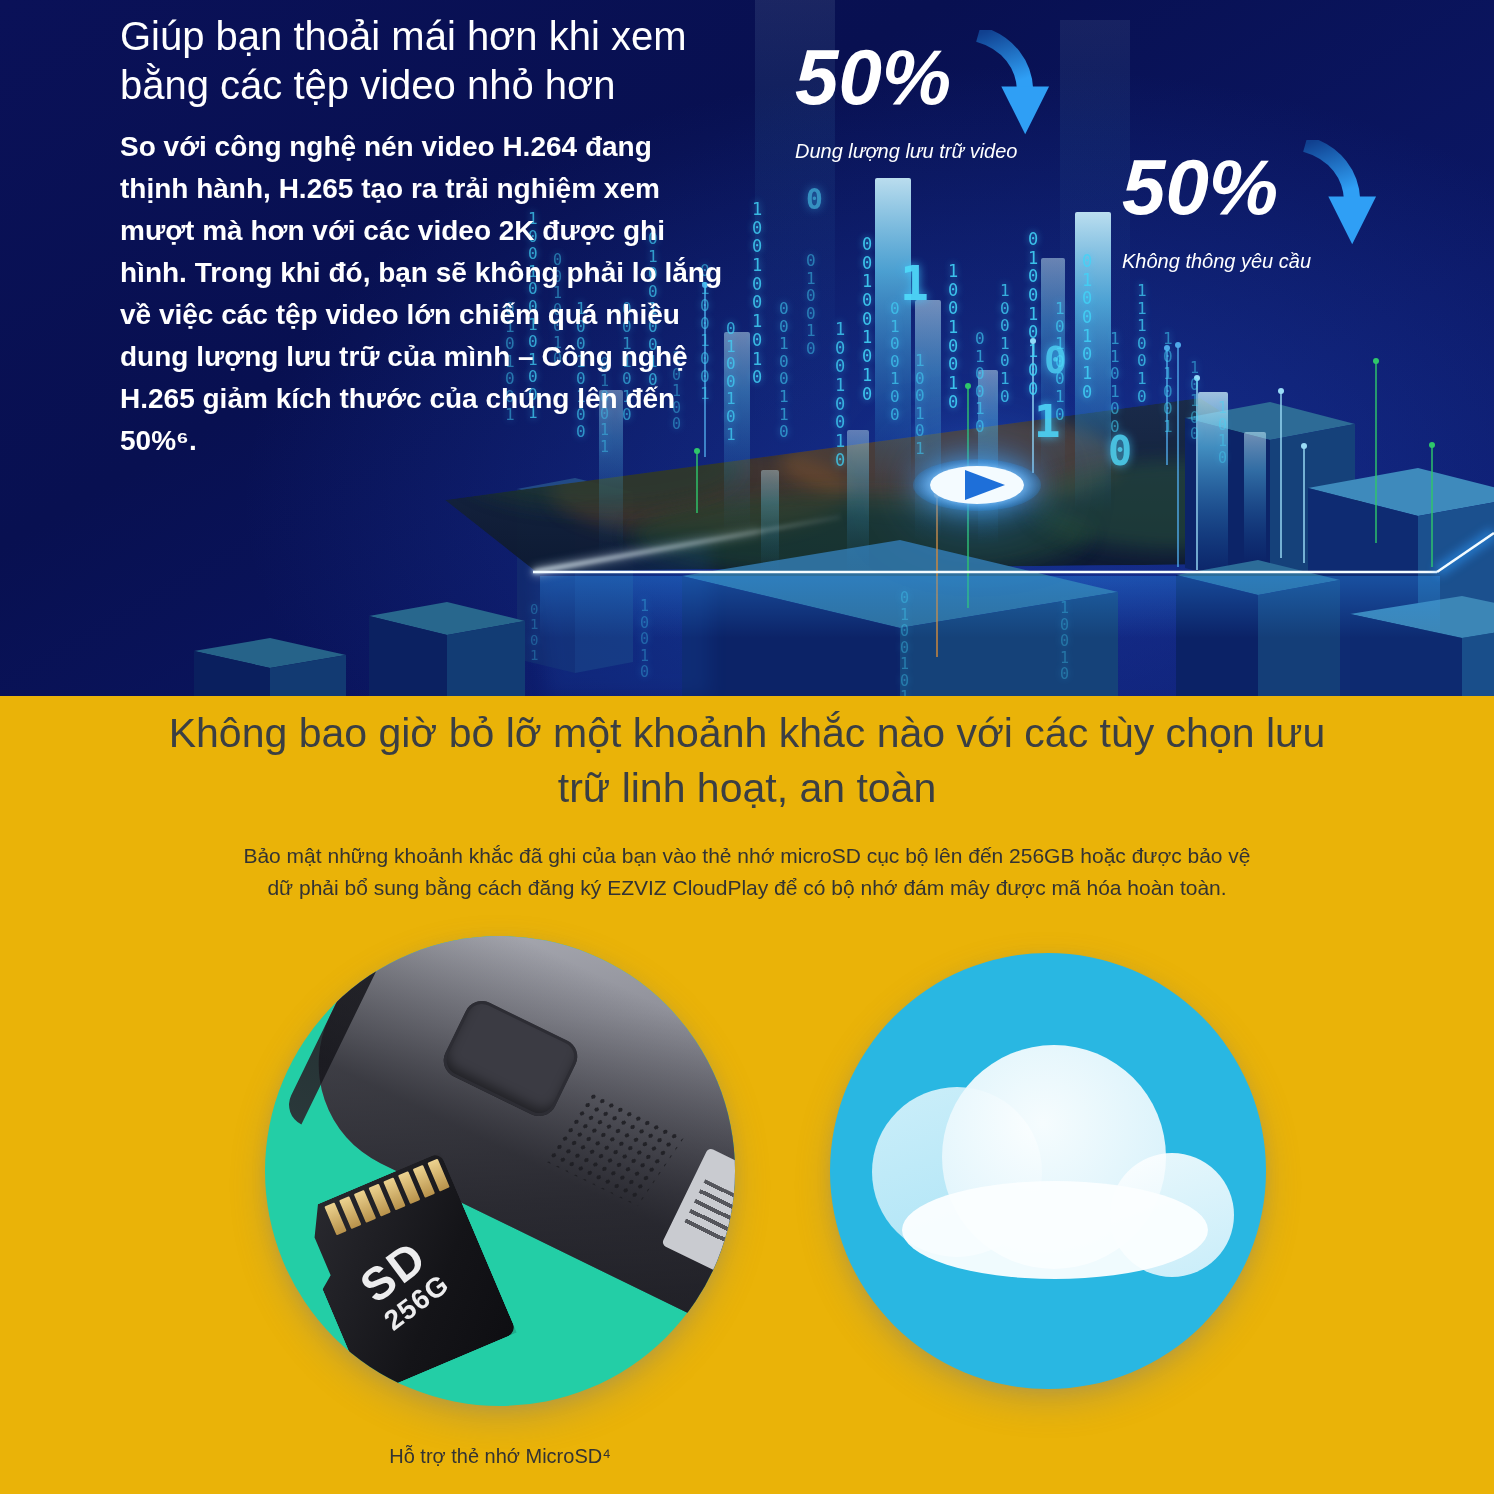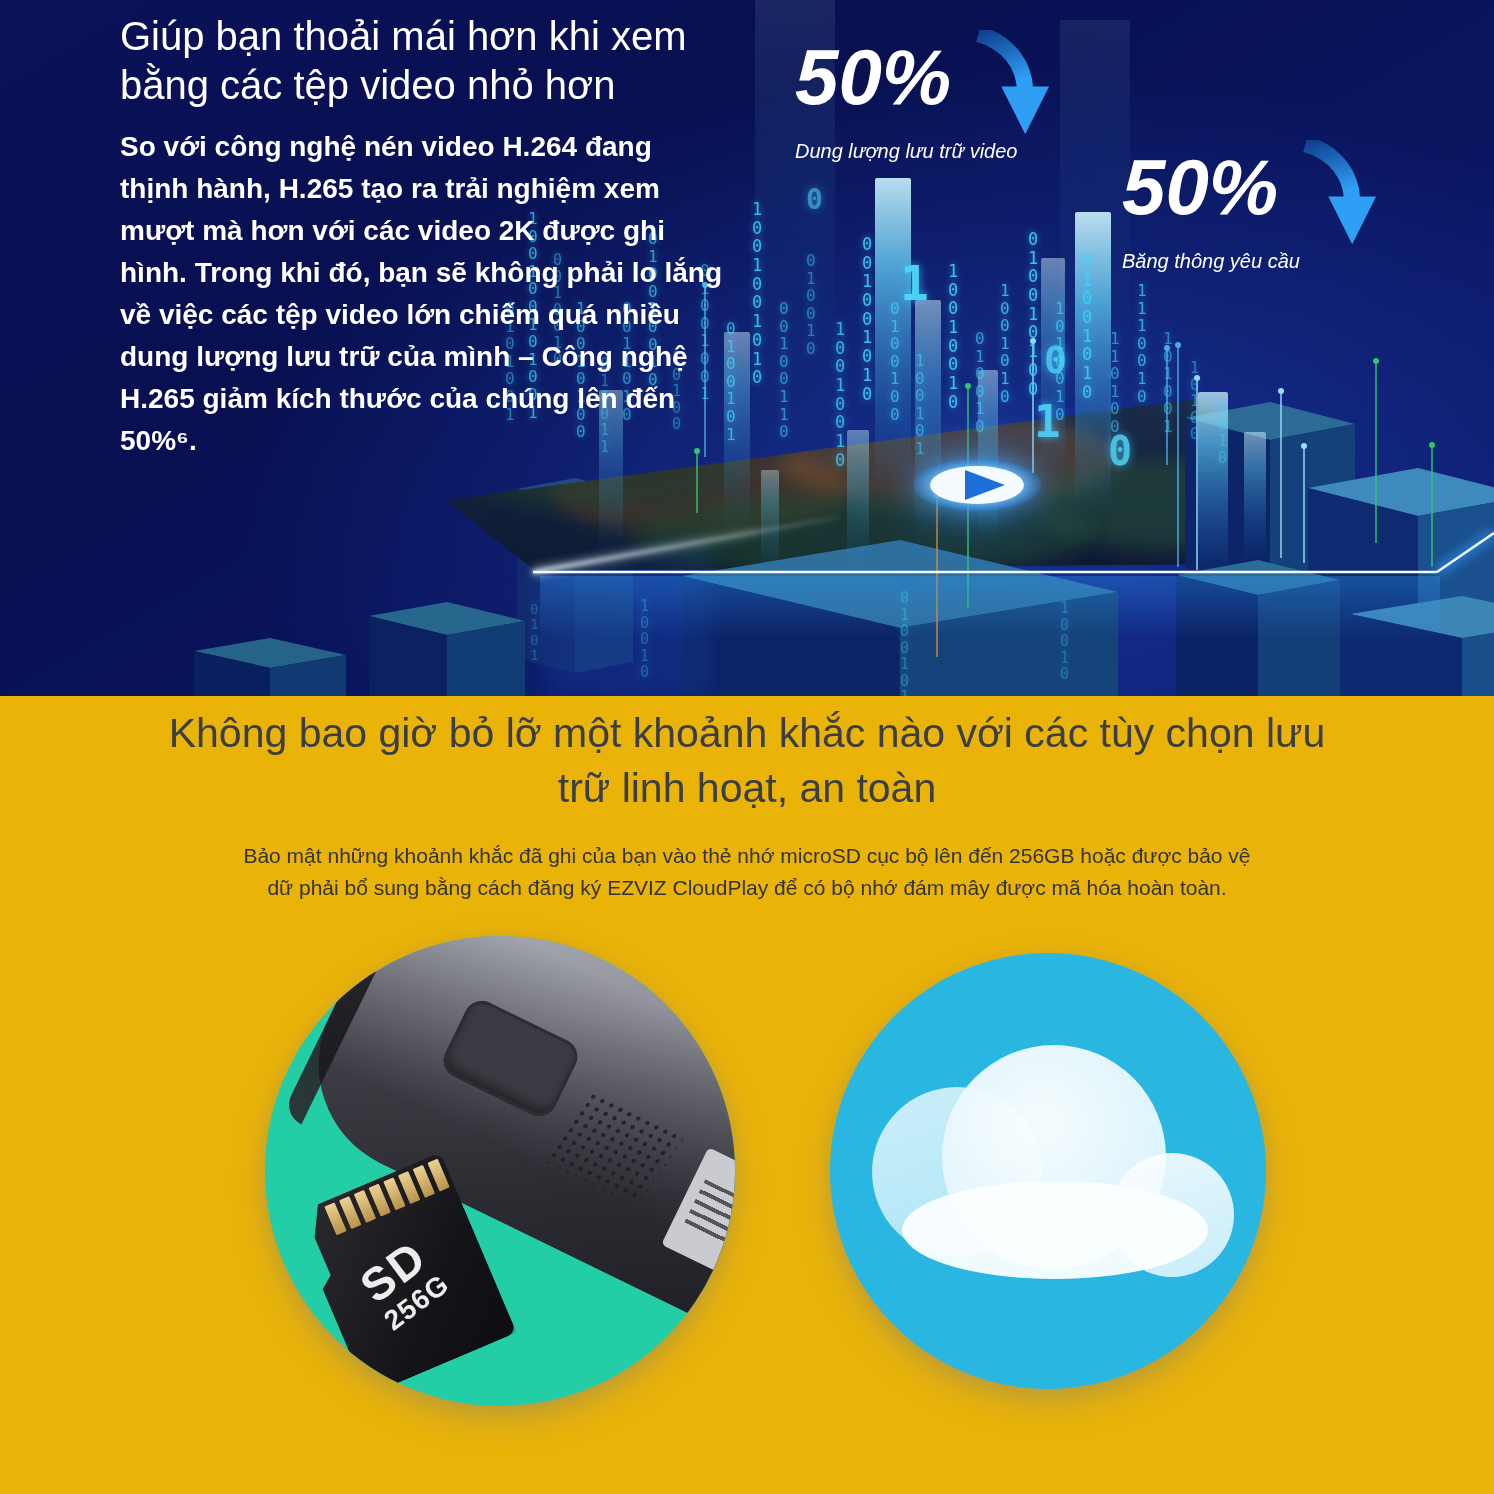--- a/index.html
+++ b/index.html
@@ -500,21 +500,21 @@
       <svg class="stat-arrow" width="86" height="112" viewBox="0 0 90 115">
         <defs>
           <linearGradient id="agB" x1="0" y1="0" x2="0.3" y2="1">
             <stop offset="0" stop-color="#10408f"></stop>
               <stop offset="1" stop-color="#2f9ff5"></stop>
           </linearGradient>
         </defs>
         <path d="M14 3 C 46 12, 62 36, 63 62" fill="none" stroke="url(#agB)" stroke-width="17"></path>
         <polygon points="38,58 88,58 63,108" fill="#2f9ff5"></polygon>
       </svg>
-      <div class="stat-label">Băng thông yêu cầu</div>
+      <div class="stat-label">Không thông yêu cầu</div>
     </div>
   </section>
 
   <section class="storage">
     <h2 class="storage-title">Không bao giờ bỏ lỡ một khoảnh khắc nào với các tùy chọn lưu trữ linh hoạt, an toàn</h2>
     <p class="storage-body">Bảo mật những khoảnh khắc đã ghi của bạn vào thẻ nhớ microSD cục bộ lên đến 256GB hoặc được bảo vệ dữ phải bổ sung bằng cách đăng ký EZVIZ CloudPlay để có bộ nhớ đám mây được mã hóa hoàn toàn.</p>
 
     <figure class="card card-1">
       <div class="circle teal">
         <div class="camera">
@@ -538,20 +538,21 @@
               <span></span>
               <span></span>
               <span></span>
           </div>
           <div class="sd-text">
             <div class="l1">SD</div>
             <div class="l2">256G</div>
           </div>
         </div>
       </div>
+      <figcaption>Hỗ trợ thẻ nhớ MicroSD⁴</figcaption>
     </figure>
 
     <figure class="card card-2">
       <div class="circle blue">
         <span class="cloud">
           <i class="c-left"></i><i class="c-main"></i><i class="c-right"></i><i class="c-base"></i>
         </span>
       </div>
     </figure>
   </section>

